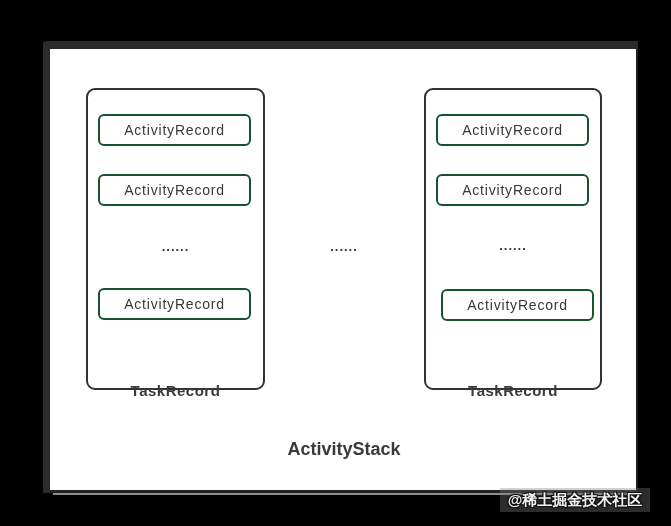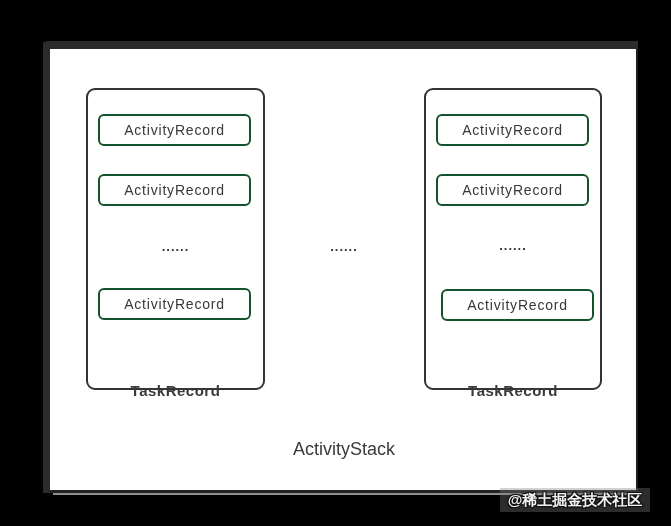--- a/index.html
+++ b/index.html
@@ -101,21 +101,21 @@
     margin-top: 26px;
   }
   .task-label-left  { left: 86px;  width: 179px; }
   .task-label-right { left: 424px; width: 178px; }
   .stack-label {
     position: absolute;
     left: 244px; top: 439px;
     width: 200px;
     text-align: center;
     font-size: 18px;
-    font-weight: normal;
+    font-weight: bold;
     color: #3a3a3a;
   }
   
   .watermark {
     position: absolute;
     left: 500px; top: 488px;
     width: 150px; height: 24px;
     display: flex;
     align-items: center;
     justify-content: center;

